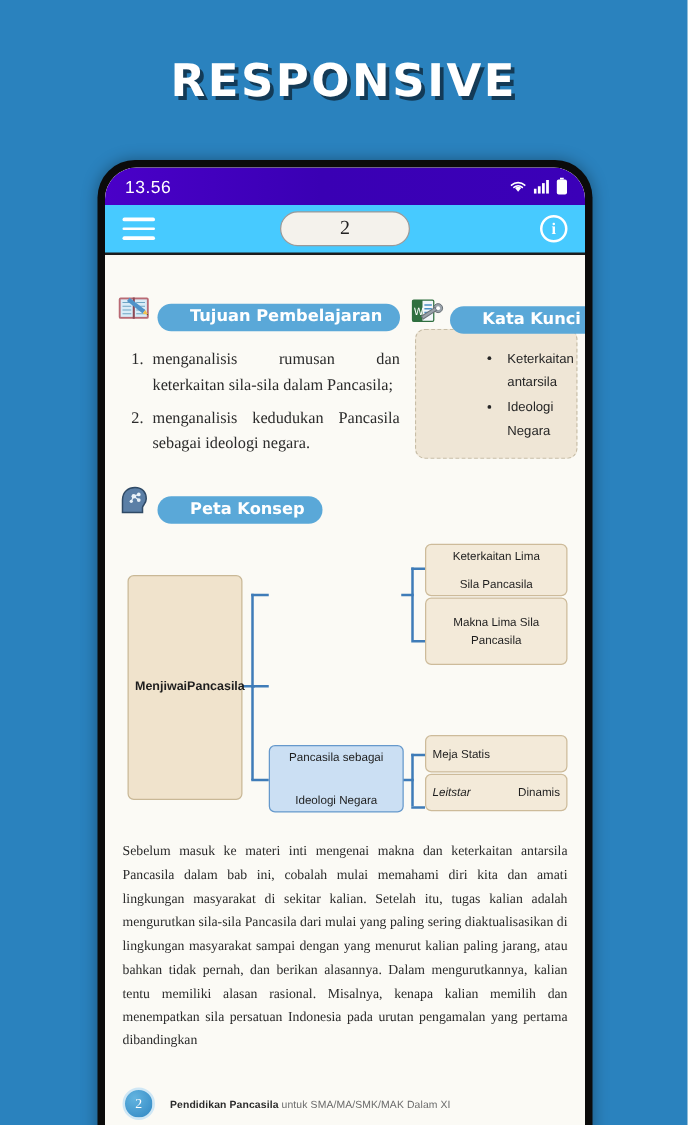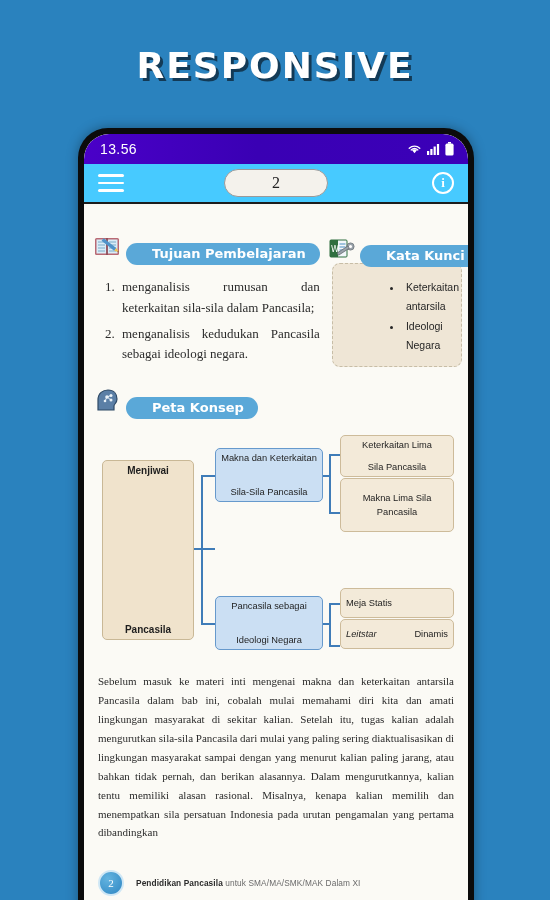--- a/index.html
+++ b/index.html
@@ -397,29 +397,25 @@
           <div class="conn v" style="left:231px; top:16px;  height:58px;"></div>
           <div class="conn h" style="left:223px; top:37px;  width:10px;"></div>
           <div class="conn h" style="left:231px; top:16px;  width:11px;"></div>
           <div class="conn h" style="left:231px; top:74px;  width:11px;"></div>
 
           <div class="conn v" style="left:231px; top:165px; height:42px;"></div>
           <div class="conn h" style="left:223px; top:185px; width:10px;"></div>
           <div class="conn h" style="left:231px; top:165px; width:11px;"></div>
           <div class="conn h" style="left:231px; top:207px; width:11px;"></div>
 
-          <div class="node n-root" style="left:4px; top:22px; width:92px; height:180px; flex-direction:column;">
+          <div class="node n-root" style="left:4px; top:22px; width:92px; height:180px; flex-direction:row;">
             <span>Menjiwai</span>
             <span>Pancasila</span>
           </div>
 
-          <div class="node n-blue" style="left:117px; top:10px; width:108px; height:54px; flex-direction:column;">
-            <span>Makna dan Keterkaitan</span>
-            <span>Sila-Sila Pancasila</span>
-          </div>
           <div class="node n-tan" style="left:242px; top:-3px; width:114px; height:42px; flex-direction:column;">
             <span>Keterkaitan Lima</span>
             <span>Sila Pancasila</span>
           </div>
           <div class="node n-tan" style="left:242px; top:40px; width:114px; height:54px;">
             <span>Makna Lima Sila Pancasila</span>
           </div>
 
 
           <div class="node n-blue" style="left:117px; top:158px; width:108px; height:54px; flex-direction:column;">

